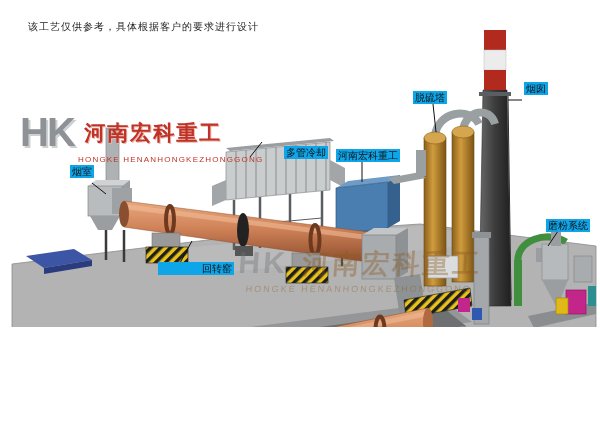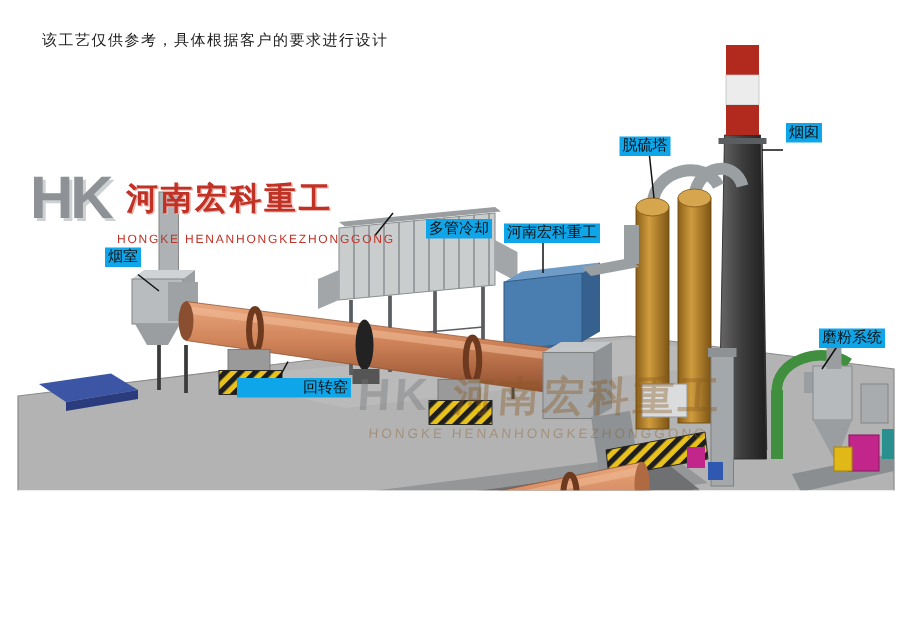--- a/index.html
+++ b/index.html
@@ -218,16 +218,16 @@
     </div>
     <div class="row2">HONGKE HENANHONGKEZHONGGONG</div>
   </div>
 
   <div class="lbl" style="left:70px;top:165px;">烟室</div>
   <div class="lbl" style="left:240px;top:146px;margin-left:44px;">多管冷却</div>
   <div class="lbl" style="left:336px;top:149px;">河南宏科重工</div>
   <div class="lbl" style="left:413px;top:91px;">脱硫塔</div>
   <div class="lbl" style="left:524px;top:82px;">烟囱</div>
   <div class="lbl" style="left:546px;top:219px;">磨粉系统</div>
-  <div class="lbl" style="left:158px;top:252px;padding-left:44px;">回转窑</div>
+  <div class="lbl" style="left:158px;top:262px;padding-left:44px;">回转窑</div>
   <div class="lbl" style="left:324px;top:374px;">冷却机</div>
 
 </div>
 
 </body></html>

